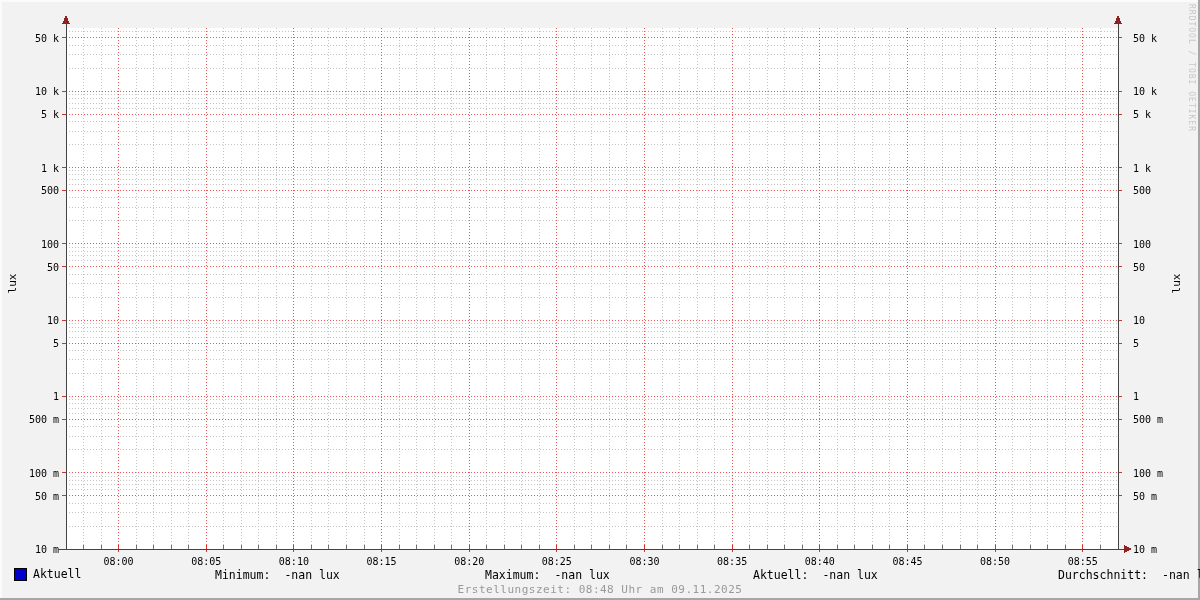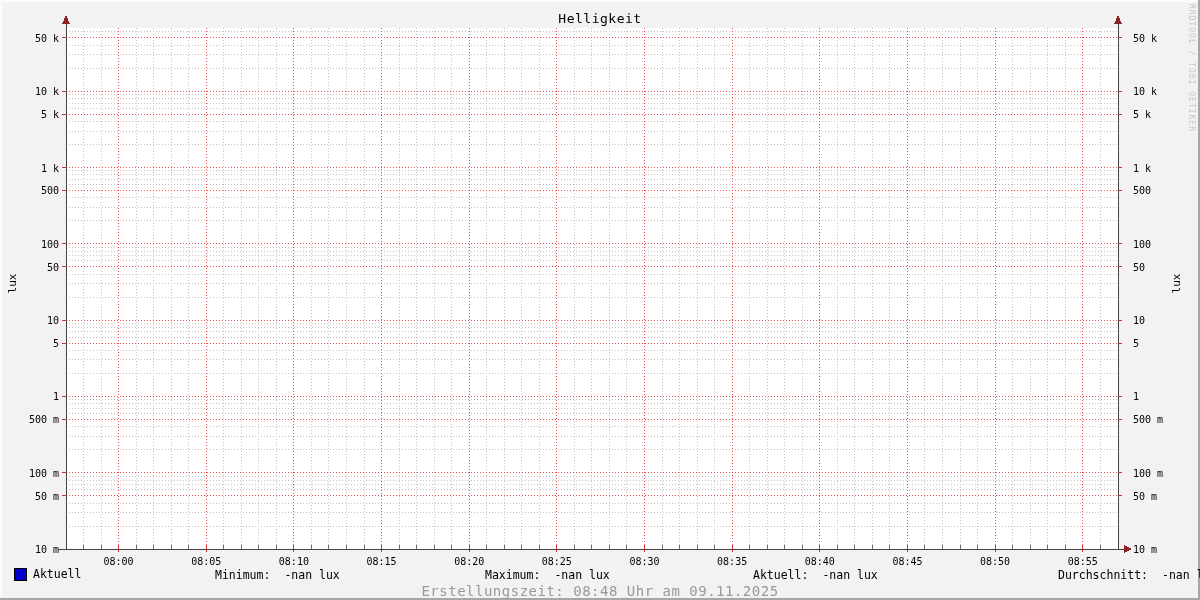--- a/index.html
+++ b/index.html
@@ -31,27 +31,26 @@
   .legend-series{position:absolute;left:14px;top:0;display:flex;align-items:center;}
   .swatch{display:inline-block;width:11px;height:11px;border:1px solid #000;
           margin-right:6px;}
   .stat{position:absolute;top:1px;white-space:pre;}
   .stat .val{margin-left:14px;text-align:right;}
   .stat.s1{left:215px;}
   .stat.s2{left:485px;}
   .stat.s3{left:753px;}
   .stat.s4{left:1022px;padding-left:36px;}
   .footer{position:absolute;top:583px;left:0;width:1200px;text-align:center;
-          font-size:14px;color:#999;letter-spacing:0.5px;}
+          font-size:11px;color:#999;letter-spacing:0.5px;}
 </style>
 </head>
 <body>
 
 <div class="graph">
-  <div class="title">Helligkeit</div>
 
   <svg class="plot" id="plot" width="1200" height="600">
       <rect x="66" y="28" width="1052" height="521" fill="#ffffff"></rect>
       <line x1="66" x2="1118" y1="526.0314113308382" y2="526.0314113308382" class="g-min"></line>
       <line x1="66" x2="1118" y1="512.5956482648897" y2="512.5956482648897" class="g-min"></line>
       <line x1="66" x2="1118" y1="503.0628226616765" y2="503.0628226616765" class="g-min"></line>
       <line x1="66" x2="1118" y1="489.627059595728" y2="489.627059595728" class="g-min"></line>
       <line x1="66" x2="1118" y1="484.5190195469122" y2="484.5190195469122" class="g-min"></line>
       <line x1="66" x2="1118" y1="480.0942339925147" y2="480.0942339925147" class="g-min"></line>
       <line x1="66" x2="1118" y1="476.1912965297795" y2="476.1912965297795" class="g-min"></line>

